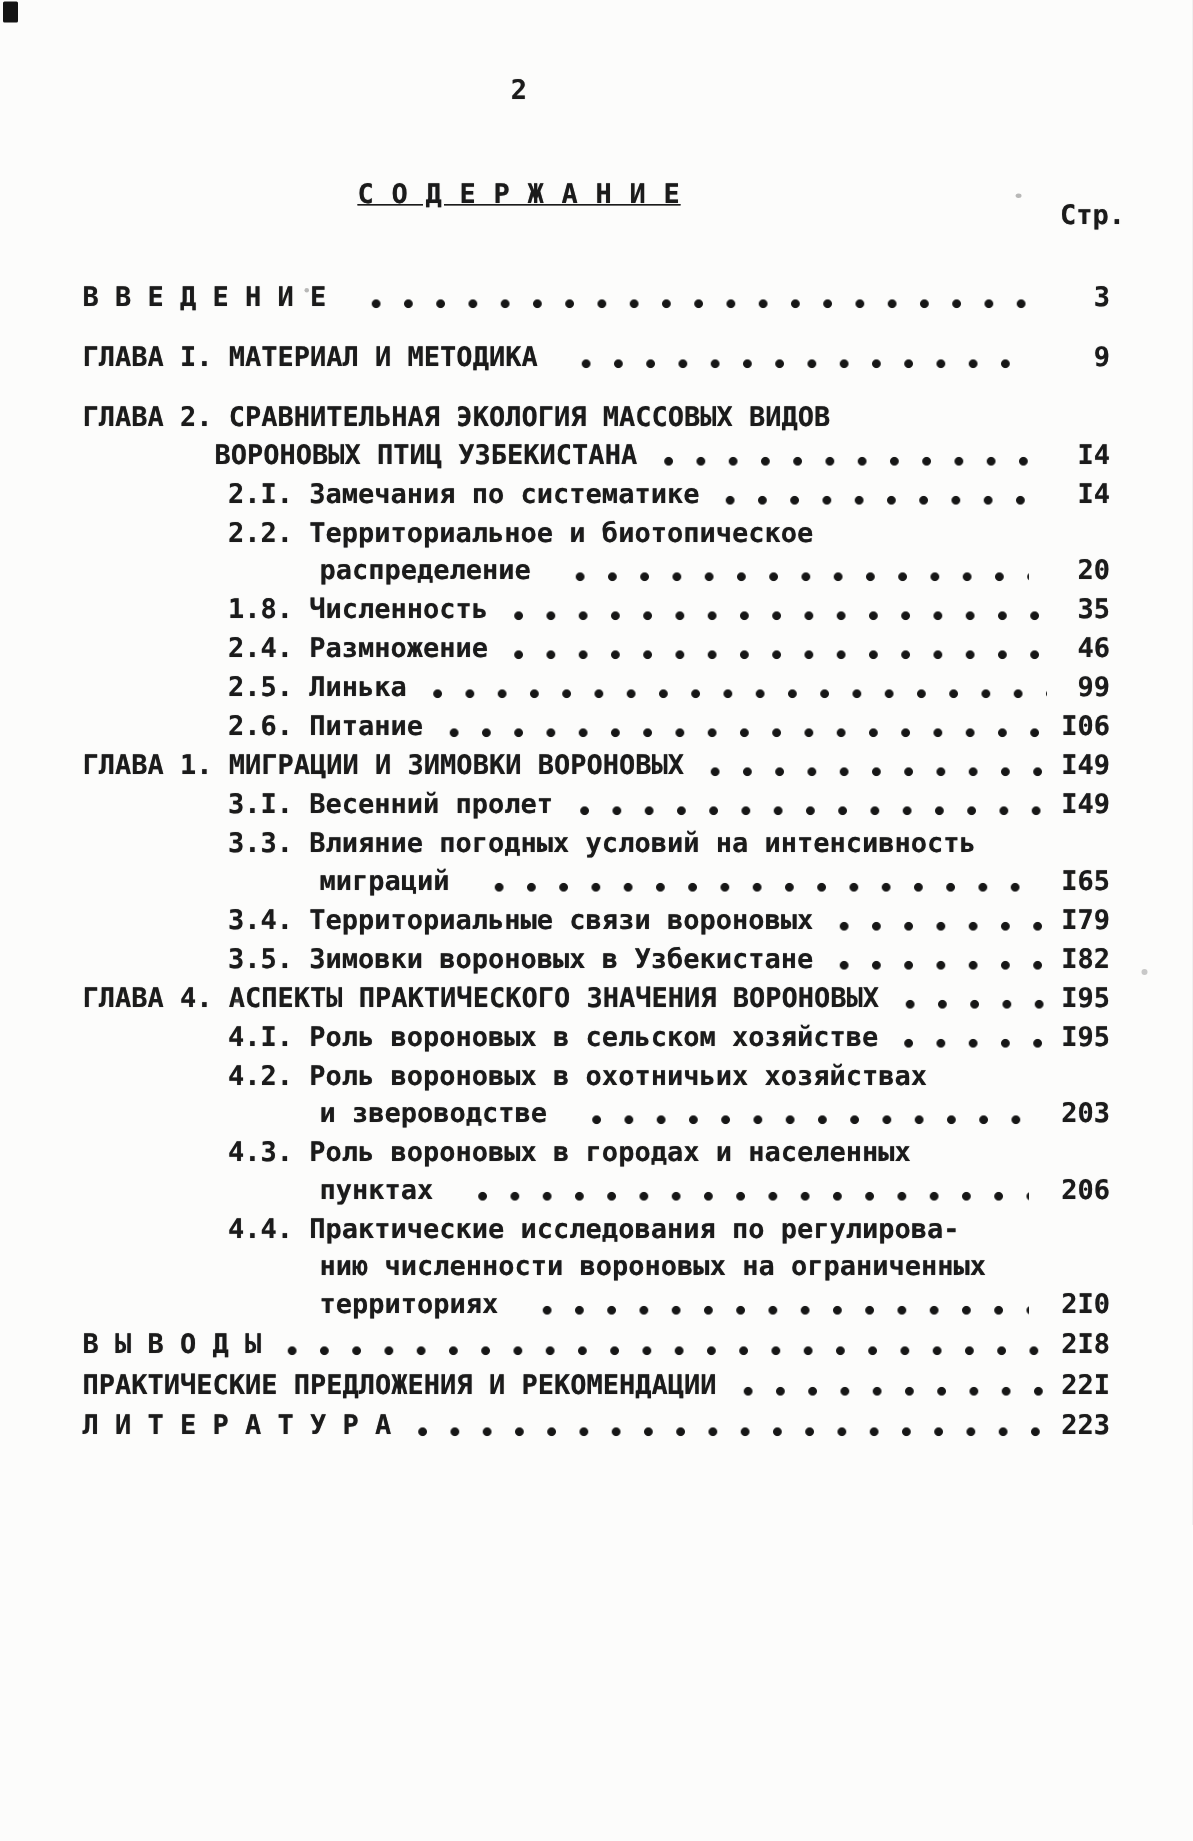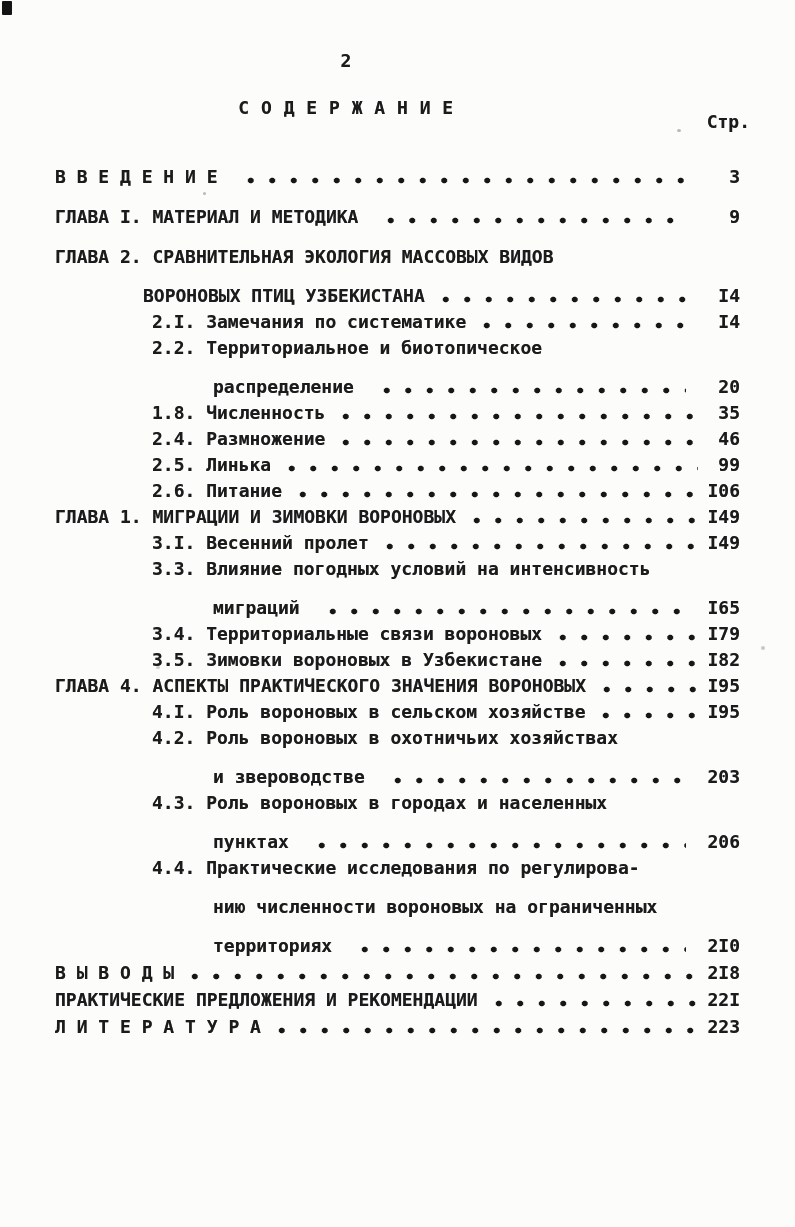--- a/index.html
+++ b/index.html
@@ -43,22 +43,23 @@
   .speck.s4 { left: 156px; top: 666px; width: 4px; height: 3px; opacity: 0.4; }
 
   .page-num-row {
     margin: 0;
     padding-top: 50px;
     width: 582px;
     text-align: center;
   }
   .header-row {
     position: relative;
-    margin-top: 25px;
+    margin-top: 47px;
     height: 36px;
+    text-decoration: underline;
   }
   .doc-title {
     width: 582px;
     text-align: center;
     letter-spacing: 0.5px;
   }
   .str-label {
     position: absolute;
     right: -10px;
     top: 14px;
@@ -87,21 +88,21 @@
   }
   
   .ind-0 { padding-left: 0; }
   .ind-1 { padding-left: 88px; }
   .ind-2 { padding-left: 97px; }
   .ind-3 { padding-left: 158px; gap: 12px; }
   
   .sp-first  { margin-top: 0; gap: 12px; }
   .sp-wide   { margin-top: 18px; gap: 12px; }
   .sp-normal { margin-top: 4px; }
-  .sp-wrap   { margin-top: 17px; }
+  .sp-wrap   { margin-top: 3px; }
   .sp-tight  { margin-top: 5px; }
 </style>
 </head>
 <body>
 
 <div class="page">
   <div class="corner-mark"></div>
   <div class="speck s1"></div>
   <div class="speck s2"></div>
   <div class="speck s3"></div>

